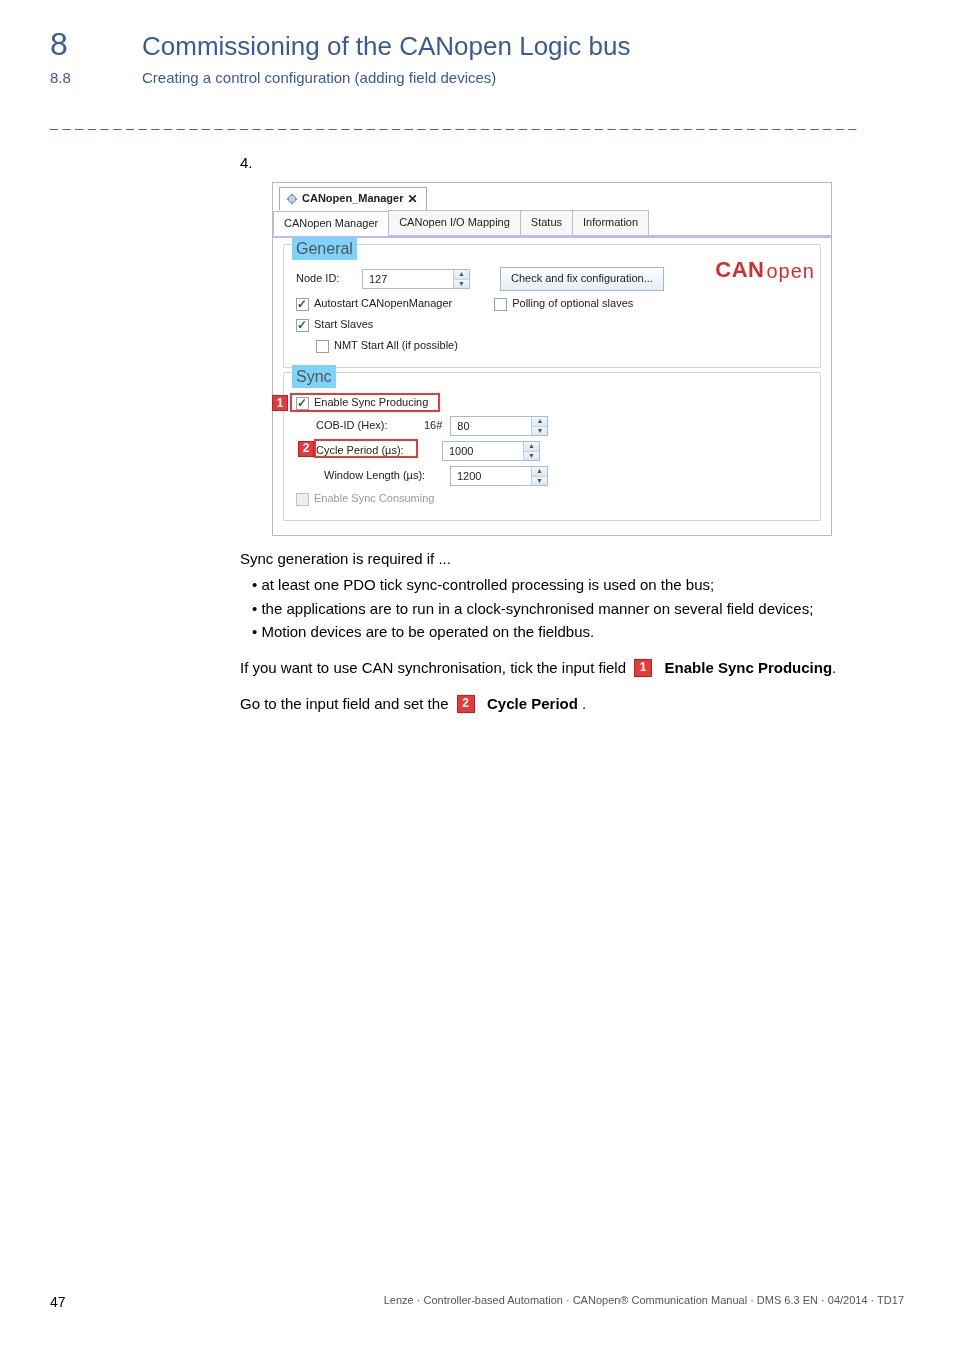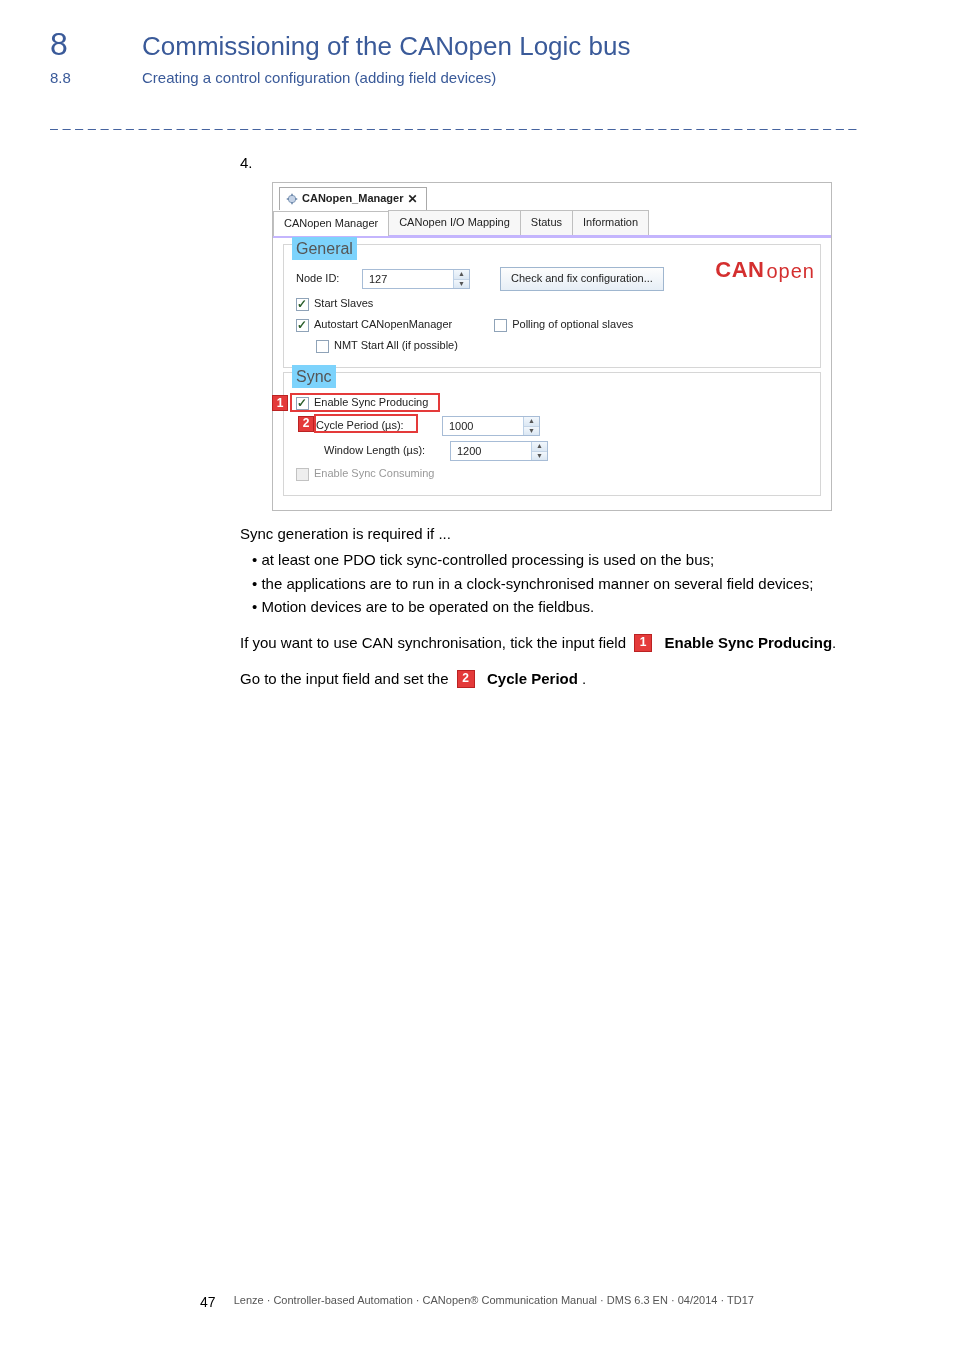--- a/index.html
+++ b/index.html
@@ -239,21 +239,21 @@
     border: 1px solid #b22;
     margin: 0 4px;
     position: relative;
     top: -1px;
   }
   .footer {
     position: absolute;
     bottom: 40px;
     left: 0; right: 0;
     display: flex;
-    justify-content: center;
+    justify-content: space-between;
     padding: 0 50px;
     font-size: 11px;
     color: #555;
     gap: 18px;
   }
   .footer .pgnum {
     font-size: 14px;
     color: #000;
     font-weight: 400;
   }
@@ -317,32 +317,32 @@
                   <span class="arr">▲</span>
                   <span class="arr">▼</span>
                 </span>
             </span>
             <span style="width:14px"></span>
             <span class="btn3d">Check and fix configuration...</span>
           </div>
           <div class="row">
             <span class="chk checked">
                 <span class="box"></span>
-                <span class="t">Start Slaves</span>
+                <span class="t">Autostart CANopenManager</span>
+              </span>
+            <span style="width:26px"></span>
+            <span class="chk">
+                <span class="box"></span>
+                <span class="t">Polling of optional slaves</span>
               </span>
           </div>
           <div class="row">
             <span class="chk checked">
                 <span class="box"></span>
-                <span class="t">Autostart CANopenManager</span>
-              </span>
-            <span style="width:26px"></span>
-            <span class="chk">
-                <span class="box"></span>
-                <span class="t">Polling of optional slaves</span>
+                <span class="t">Start Slaves</span>
               </span>
           </div>
           <div class="row" style="margin-left:20px">
             <span class="chk">
                 <span class="box"></span>
                 <span class="t">NMT Start All (if possible)</span>
               </span>
           </div>
         </div>
       </div>
@@ -351,20 +351,31 @@
         <span class="legend">Sync</span>
         <div class="gb-inner" style="position:relative">
 
           <div class="row" style="position:relative">
             <span class="marker" style="position:absolute; left:-24px; top:0">1</span>
             <span class="redbox-1" style="left:-6px; top:-2px"></span>
             <span class="chk checked">
                 <span class="box"></span>
                 <span class="t">Enable Sync Producing</span>
               </span>
+          </div>
+          <div class="row" style="margin-left:20px">
+            <span class="lbl" style="width:100px">COB-ID (Hex):</span>
+            <span class="lbl">16#</span>
+            <span class="num-input small">
+              <span class="val" style="min-width:80px">80</span>
+              <span class="spin">
+                  <span class="arr">▲</span>
+                  <span class="arr">▼</span>
+                </span>
+            </span>
           </div>
           <div class="row" style="margin-left:20px; position:relative">
             <span class="marker" style="position:absolute; left:-18px; top:0">2</span>
             <span class="redbox-2" style="left:-2px; top:-2px"></span>
             <span class="lbl" style="width:118px">Cycle Period (µs):</span>
             <span class="num-input small">
               <span class="val" style="min-width:80px">1000</span>
               <span class="spin">
                   <span class="arr">▲</span>
                   <span class="arr">▼</span>

